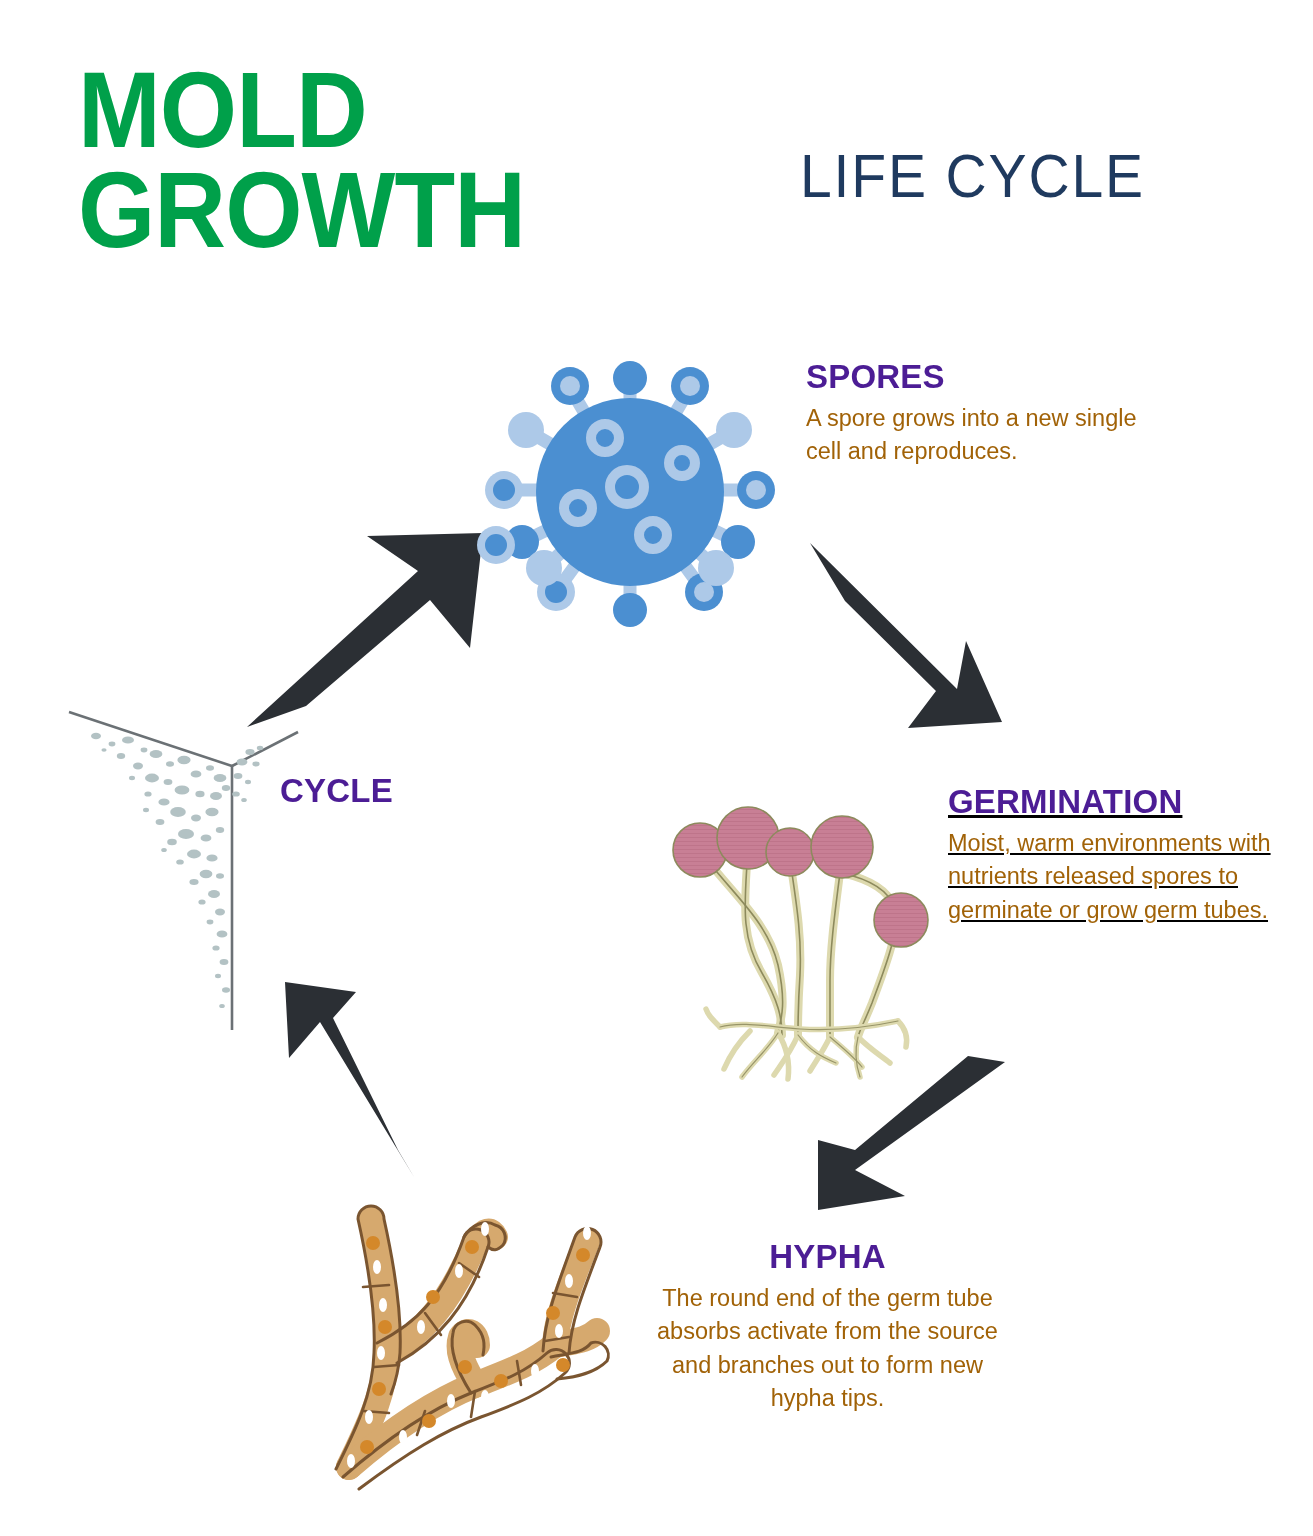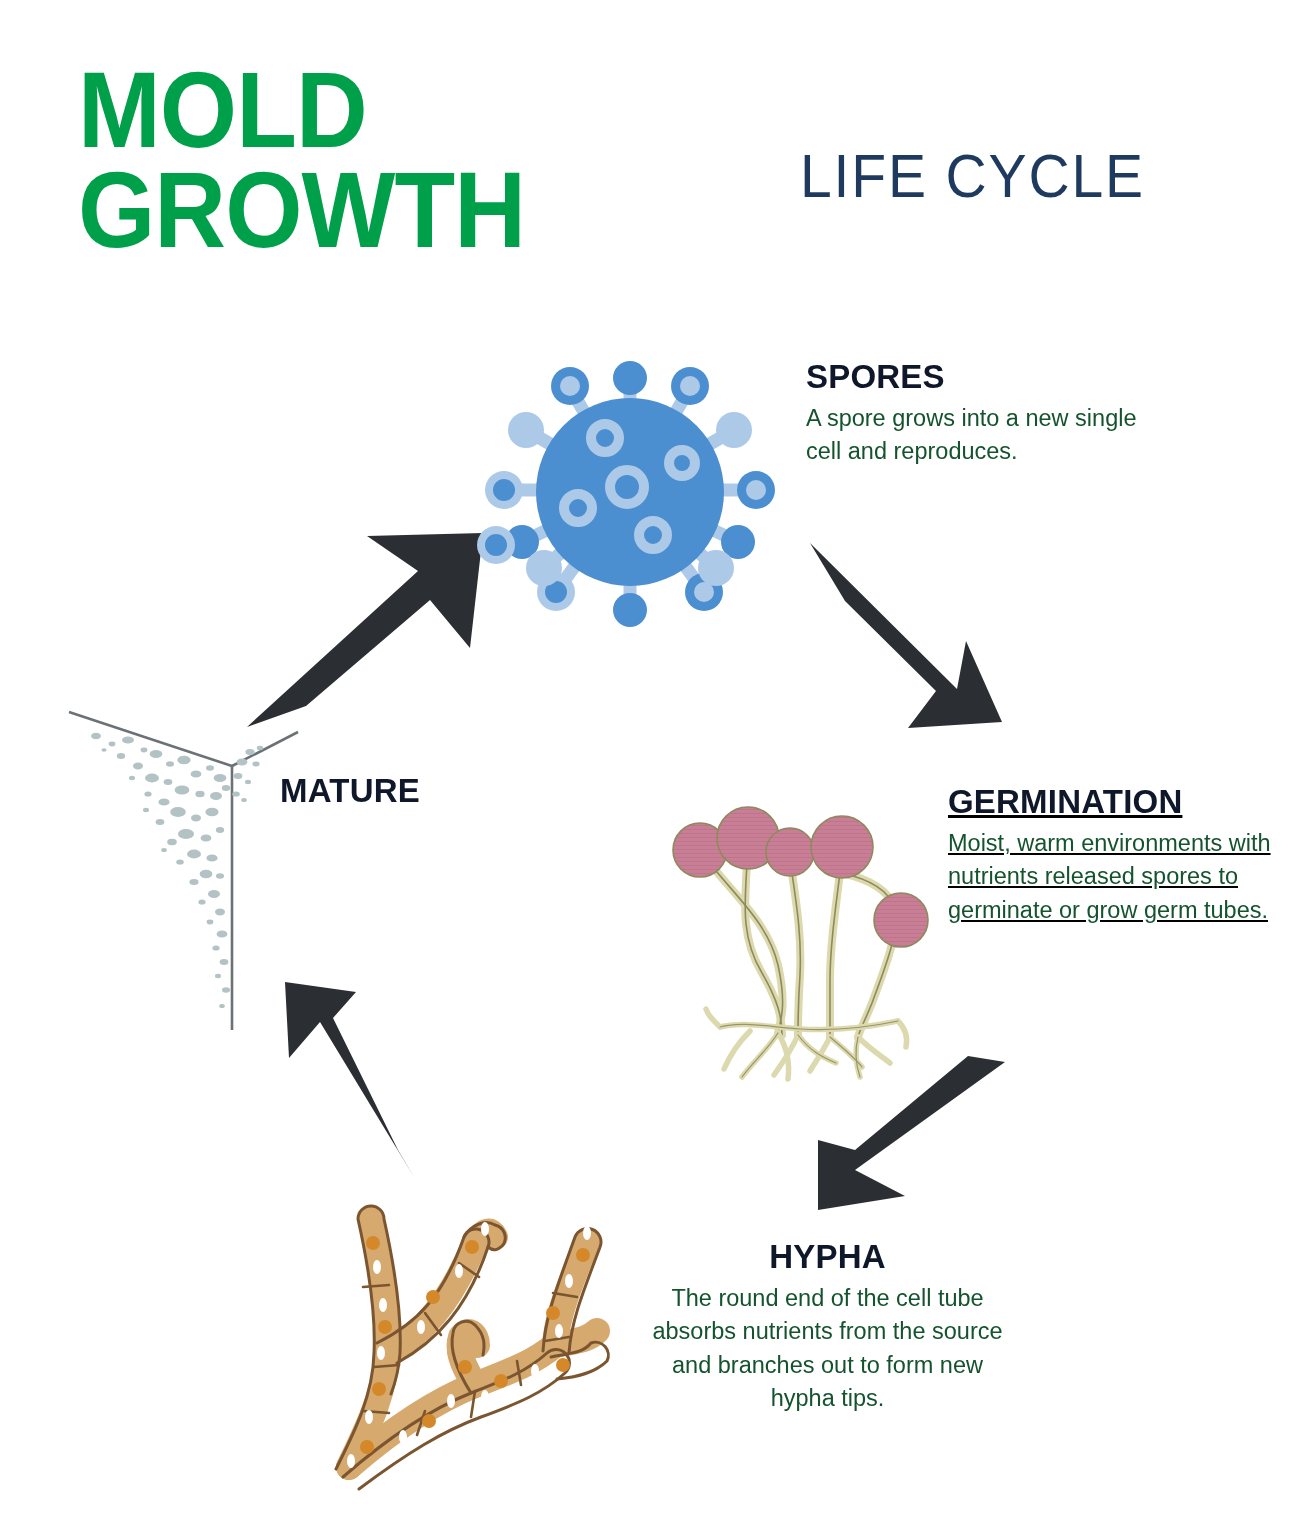--- a/index.html
+++ b/index.html
@@ -37,30 +37,30 @@
     white-space:nowrap;
   }
 
   
   .txt-block{position:absolute;}
   .txt-head{
     font-family:"Liberation Sans", sans-serif;
     font-weight:700;
     font-size:33px;
     letter-spacing:0.2px;
-    color:#0f172a;
+    color:#4c1d95;
     margin:0 0 6px 0;
     white-space:nowrap;
   }
   .txt-body{
     font-family:"Liberation Sans", sans-serif;
     font-weight:400;
     font-size:23.5px;
     line-height:1.42;
-    color:#14532d;
+    color:#a16207;
     margin:0;
     white-space:pre-line;
   }
 
   #blk-spores{left:806px;top:358px;width:345px;}
   #blk-germination{left:948px;top:783px;width:340px;text-decoration:underline;}
   #blk-hypha{left:645px;top:1238px;width:365px;text-align:center;}
   #blk-mature{left:280px;top:772px;width:310px;}
 
   
@@ -330,20 +330,20 @@
     <div class="txt-body">A spore grows into a new single cell and reproduces.</div>
   </div>
 
   <div class="txt-block" id="blk-germination">
     <div class="txt-head">GERMINATION</div>
     <div class="txt-body">Moist, warm environments with nutrients released spores to germinate or grow germ tubes.</div>
   </div>
 
   <div class="txt-block" id="blk-hypha">
     <div class="txt-head">HYPHA</div>
-    <div class="txt-body">The round end of the cell tube absorbs nutrients from the source and branches out to form new hypha tips.</div>
+    <div class="txt-body">The round end of the germ tube absorbs activate from the source and branches out to form new hypha tips.</div>
   </div>
 
   <div class="txt-block" id="blk-mature">
-    <div class="txt-head">MATURE</div>
+    <div class="txt-head">CYCLE</div>
   </div>
 
 </div>
 
 </body></html>

